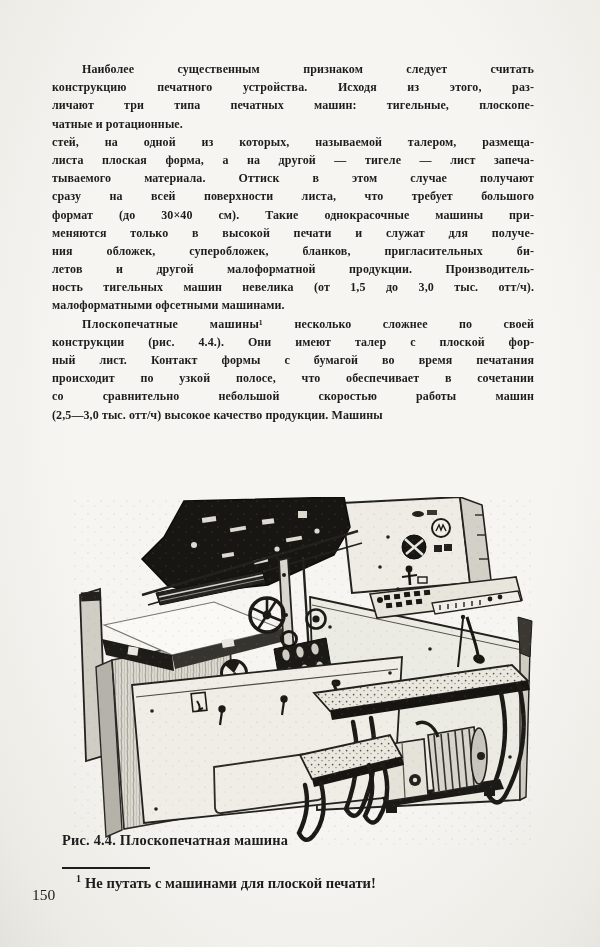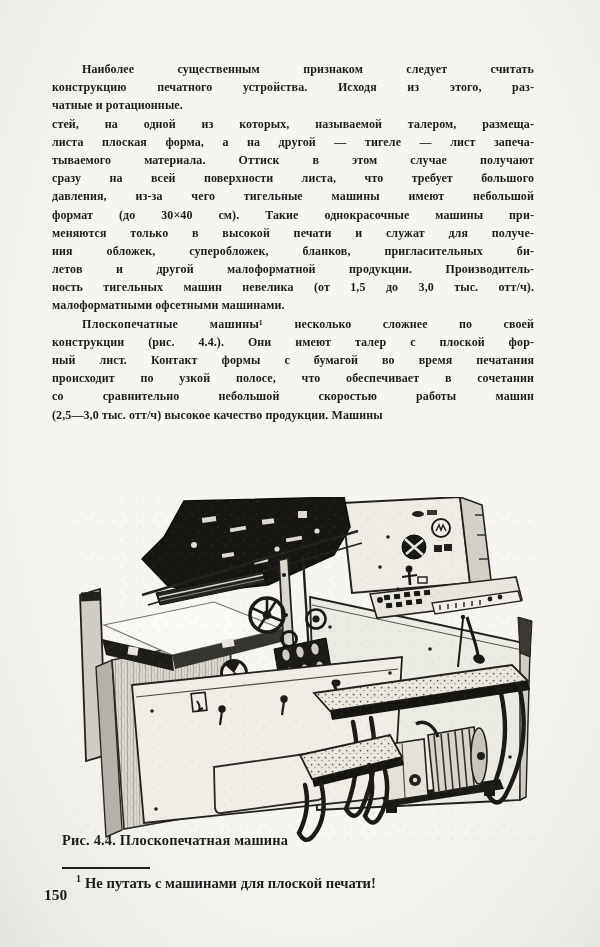--- a/index.html
+++ b/index.html
@@ -35,39 +35,39 @@
     position:absolute;left:62px;top:867px;width:88px;height:2px;
     background:var(--ink);z-index:2;
   }
   .footnote{
     position:absolute;left:62px;top:873px;width:420px;font-size:14.6px;font-weight:700;z-index:2;
   }
   .fn-marker{
     font-size:10px;vertical-align:super;font-weight:700;margin:0 4px 0 14px;
   }
   .page-number{
-    position:absolute;left:44px;top:886px;font-size:15.5px;font-weight:700;z-index:2;
+    position:absolute;left:32px;top:886px;font-size:15.5px;font-weight:400;z-index:2;
   }
   svg{display:block;}
 </style>
 </head>
 <body style="--ink: #1d1d1d; --paper: #f3f2ee;">
 
 <div class="text-block" id="text-block">
     <div class="para">
       <div class="line first">Наиболее существенным признаком следует считать</div>
       <div class="line">конструкцию печатного устройства. Исходя из этого, раз-</div>
+      <div class="line">личают три типа печатных машин: тигельные, плоскопе-</div>
       <div class="line end">чатные и ротационные.</div>
     </div>
     <div class="para">
       <div class="line">стей, на одной из которых, называемой талером, размеща-</div>
       <div class="line">листа плоская форма, а на другой — тигеле — лист запеча-</div>
       <div class="line">тываемого материала. Оттиск в этом случае получают</div>
       <div class="line">сразу на всей поверхности листа, что требует большого</div>
-      <div class="line">давления, из-за чего тигельные машины имеют небольшой</div>
       <div class="line">формат (до 30×40 см). Такие однокрасочные машины при-</div>
       <div class="line">меняются только в высокой печати и служат для получе-</div>
       <div class="line">ния обложек, суперобложек, бланков, пригласительных би-</div>
       <div class="line">летов и другой малоформатной продукции. Производитель-</div>
       <div class="line">ность тигельных машин невелика (от 1,5 до 3,0 тыс. отт/ч).</div>
       <div class="line end">малоформатными офсетными машинами.</div>
     </div>
     <div class="para">
       <div class="line first"><span class="lead">Плоскопечатные машины¹</span> несколько сложнее по своей</div>
       <div class="line">конструкции (рис. 4.4.). Они имеют талер с плоской фор-</div>

